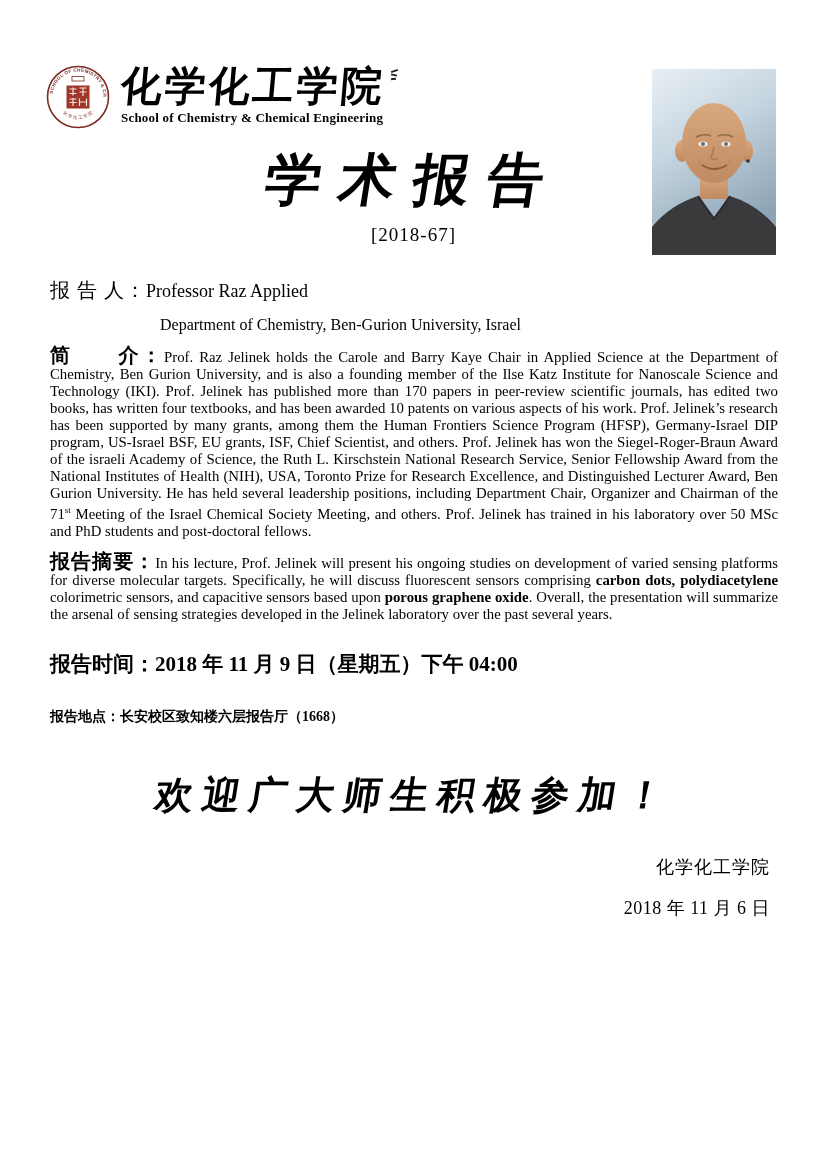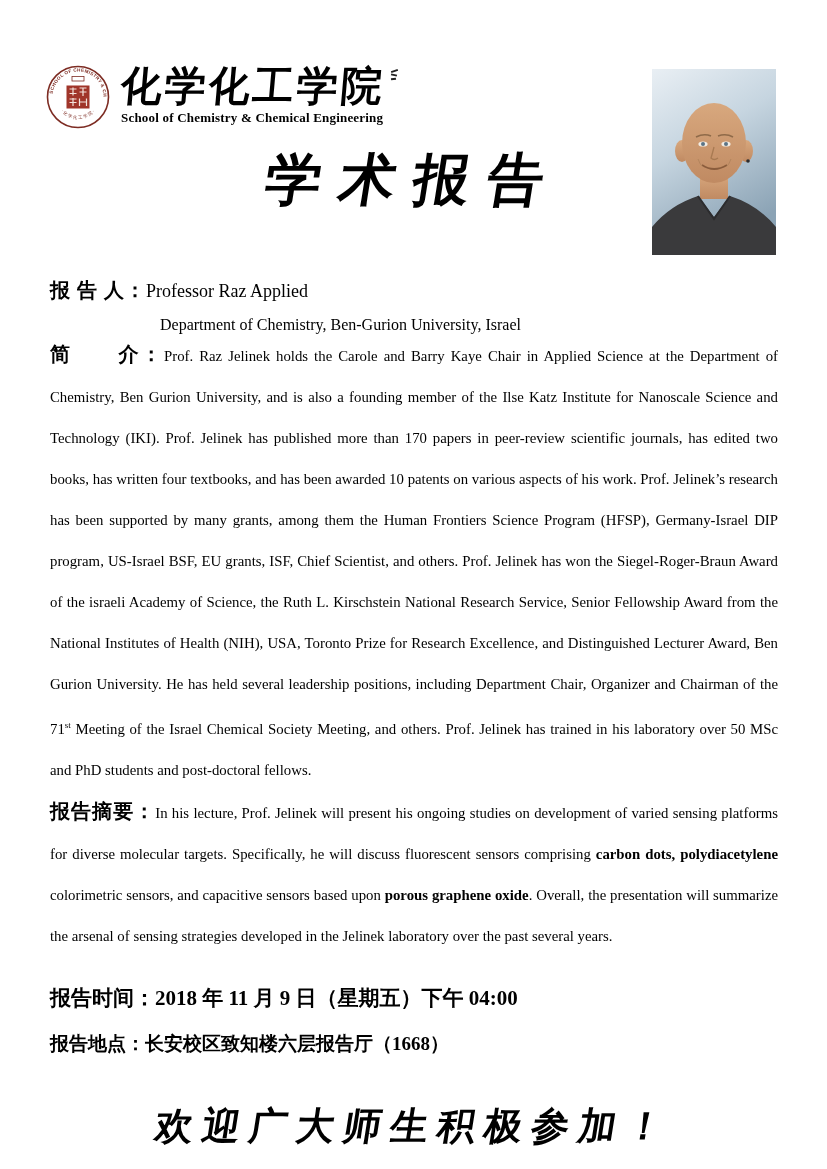--- a/index.html
+++ b/index.html
@@ -48,30 +48,30 @@
     text-align:center; font-size:19px; letter-spacing:1px;
   }
 
   
   .content { position:absolute; top:266px; left:50px; width:728px; }
 
   .topic { font-weight:bold; font-size:22px; line-height:47px; }
   .topic .zh-label { font-size:21px; }
 
   .speaker { margin-top:11px; font-size:18px; }
-  .speaker .zh-label { font-weight:bold; font-size:20px; letter-spacing:1px; }
+  .speaker .zh-label { font-weight:normal; font-size:20px; letter-spacing:1px; }
   .affiliation { margin-top:12px; padding-left:110px; font-size:16px; }
 
-  .para { text-align:justify; font-size:14.8px; line-height:41px; }
+  .para { margin-top:13px; text-align:justify; font-size:14.8px; line-height:17px; }
   .para .zh-label { font-weight:bold; font-size:20px; letter-spacing:0.5px; }
   .para sup { font-size:9px; }
   .seg-bi { font-weight:bold; }
 
   .when  { margin-top:27px; font-weight:bold; font-size:21px; }
-  .where { margin-top:19px; font-weight:bold; font-size:19px; }
+  .where { margin-top:30px; font-weight:bold; font-size:14px; }
 
   .closing {
     margin-top:44px; text-align:center;
     font-size:38px; font-weight:bold;
     letter-spacing:9px; transform:skewX(-9deg);
     white-space:nowrap;
   }
 
   .signoff { margin-top:34px; text-align:right; padding-right:8px; font-size:18px; }
   .signoff .org  { letter-spacing:1px; }
@@ -156,20 +156,21 @@
 
       <path d="M50 96 q12 8 25 0" stroke="#8a5c3c" stroke-width="1.8" fill="none"></path>
       <path d="M46 90 q2 6 5 8 M79 90 q-2 6 -5 8" stroke="#b3855d" stroke-width="1" fill="none"></path>
 
       <path d="M0 186 L0 158 Q18 136 46 127 L62 148 L78 127 Q106 136 124 158 L124 186 Z" fill="#3a3a3c"></path>
       <path d="M46 127 L62 150 L78 127" fill="none" stroke="#2c2c2e" stroke-width="2"></path>
     </svg>
   </div>
 
   <div class="main-title">学术报告</div>
+  <div class="doc-number">[2018-67]</div>
 
   <div class="content">
 
 
     <p class="speaker"><span class="zh-label">报 告 人：</span><span>Professor Raz Applied</span></p>
 
     <p class="affiliation">Department of Chemistry, Ben-Gurion University, Israel</p>
 
     <p class="para"><span class="zh-label">简　　介：</span><span><span>Prof. Raz Jelinek holds the Carole and Barry Kaye Chair in Applied Science at the Department of Chemistry, Ben Gurion University, and is also a founding member of the Ilse Katz Institute for Nanoscale Science and Technology (IKI).  Prof. Jelinek has published more than 170 papers in peer-review scientific journals, has edited two books, has written four textbooks, and has been awarded 10 patents on various aspects of his work.  Prof. Jelinek’s research has been supported by many grants, among them the Human Frontiers Science Program (HFSP), Germany-Israel DIP program, US-Israel BSF, EU grants, ISF, Chief Scientist, and others.  Prof. Jelinek has won the Siegel-Roger-Braun Award of the israeli Academy of Science, the Ruth L. Kirschstein National Research Service, Senior Fellowship Award from the National Institutes of Health (NIH), USA, Toronto Prize for Research Excellence, and Distinguished Lecturer Award, Ben Gurion University.  He has held several leadership positions, including Department Chair, Organizer and Chairman of the 71</span><sup>st</sup><span> Meeting of the Israel Chemical Society Meeting, and others.  Prof. Jelinek has trained in his laboratory over 50 MSc and PhD students and post-doctoral fellows.</span></span></p>
 

